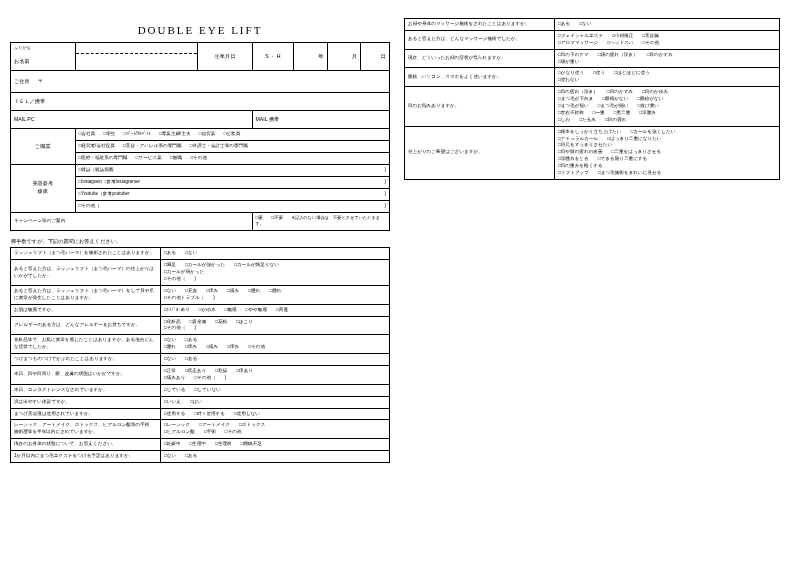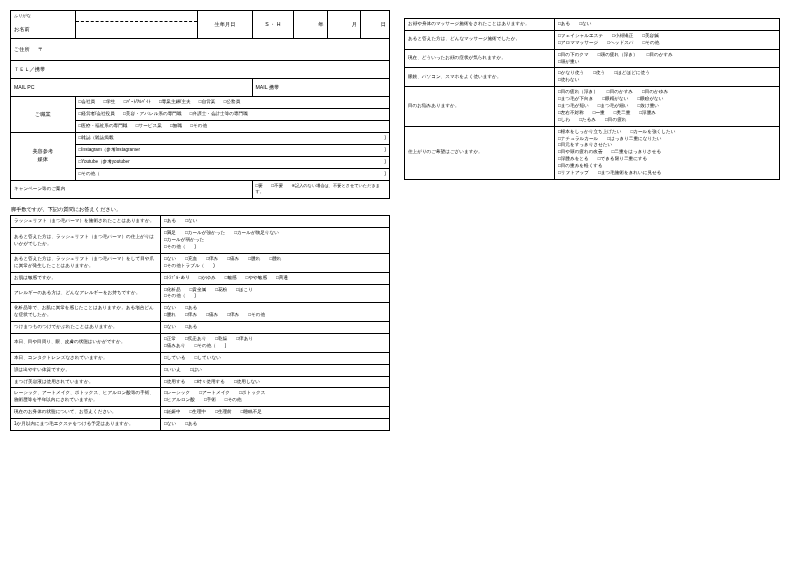--- a/index.html
+++ b/index.html
@@ -27,20 +27,21 @@
   .lead{font-size:5.2px;margin:7px 0 2px 1px;}
   .fuigana{font-size:4.2px;}
 </style>
 </head>
 <body>
 
 <div class="page">
   <div class="cols">
 
     <div class="col colL">
+      <div class="title">DOUBLE  EYE  LIFT</div>
 
       <table>
         <colgroup>
             <col style="width:62px">
             <col style="width:118px">
             <col style="width:52px">
             <col style="width:40px">
             <col style="width:32px">
             <col style="width:32px">
             <col style="width:28px">

